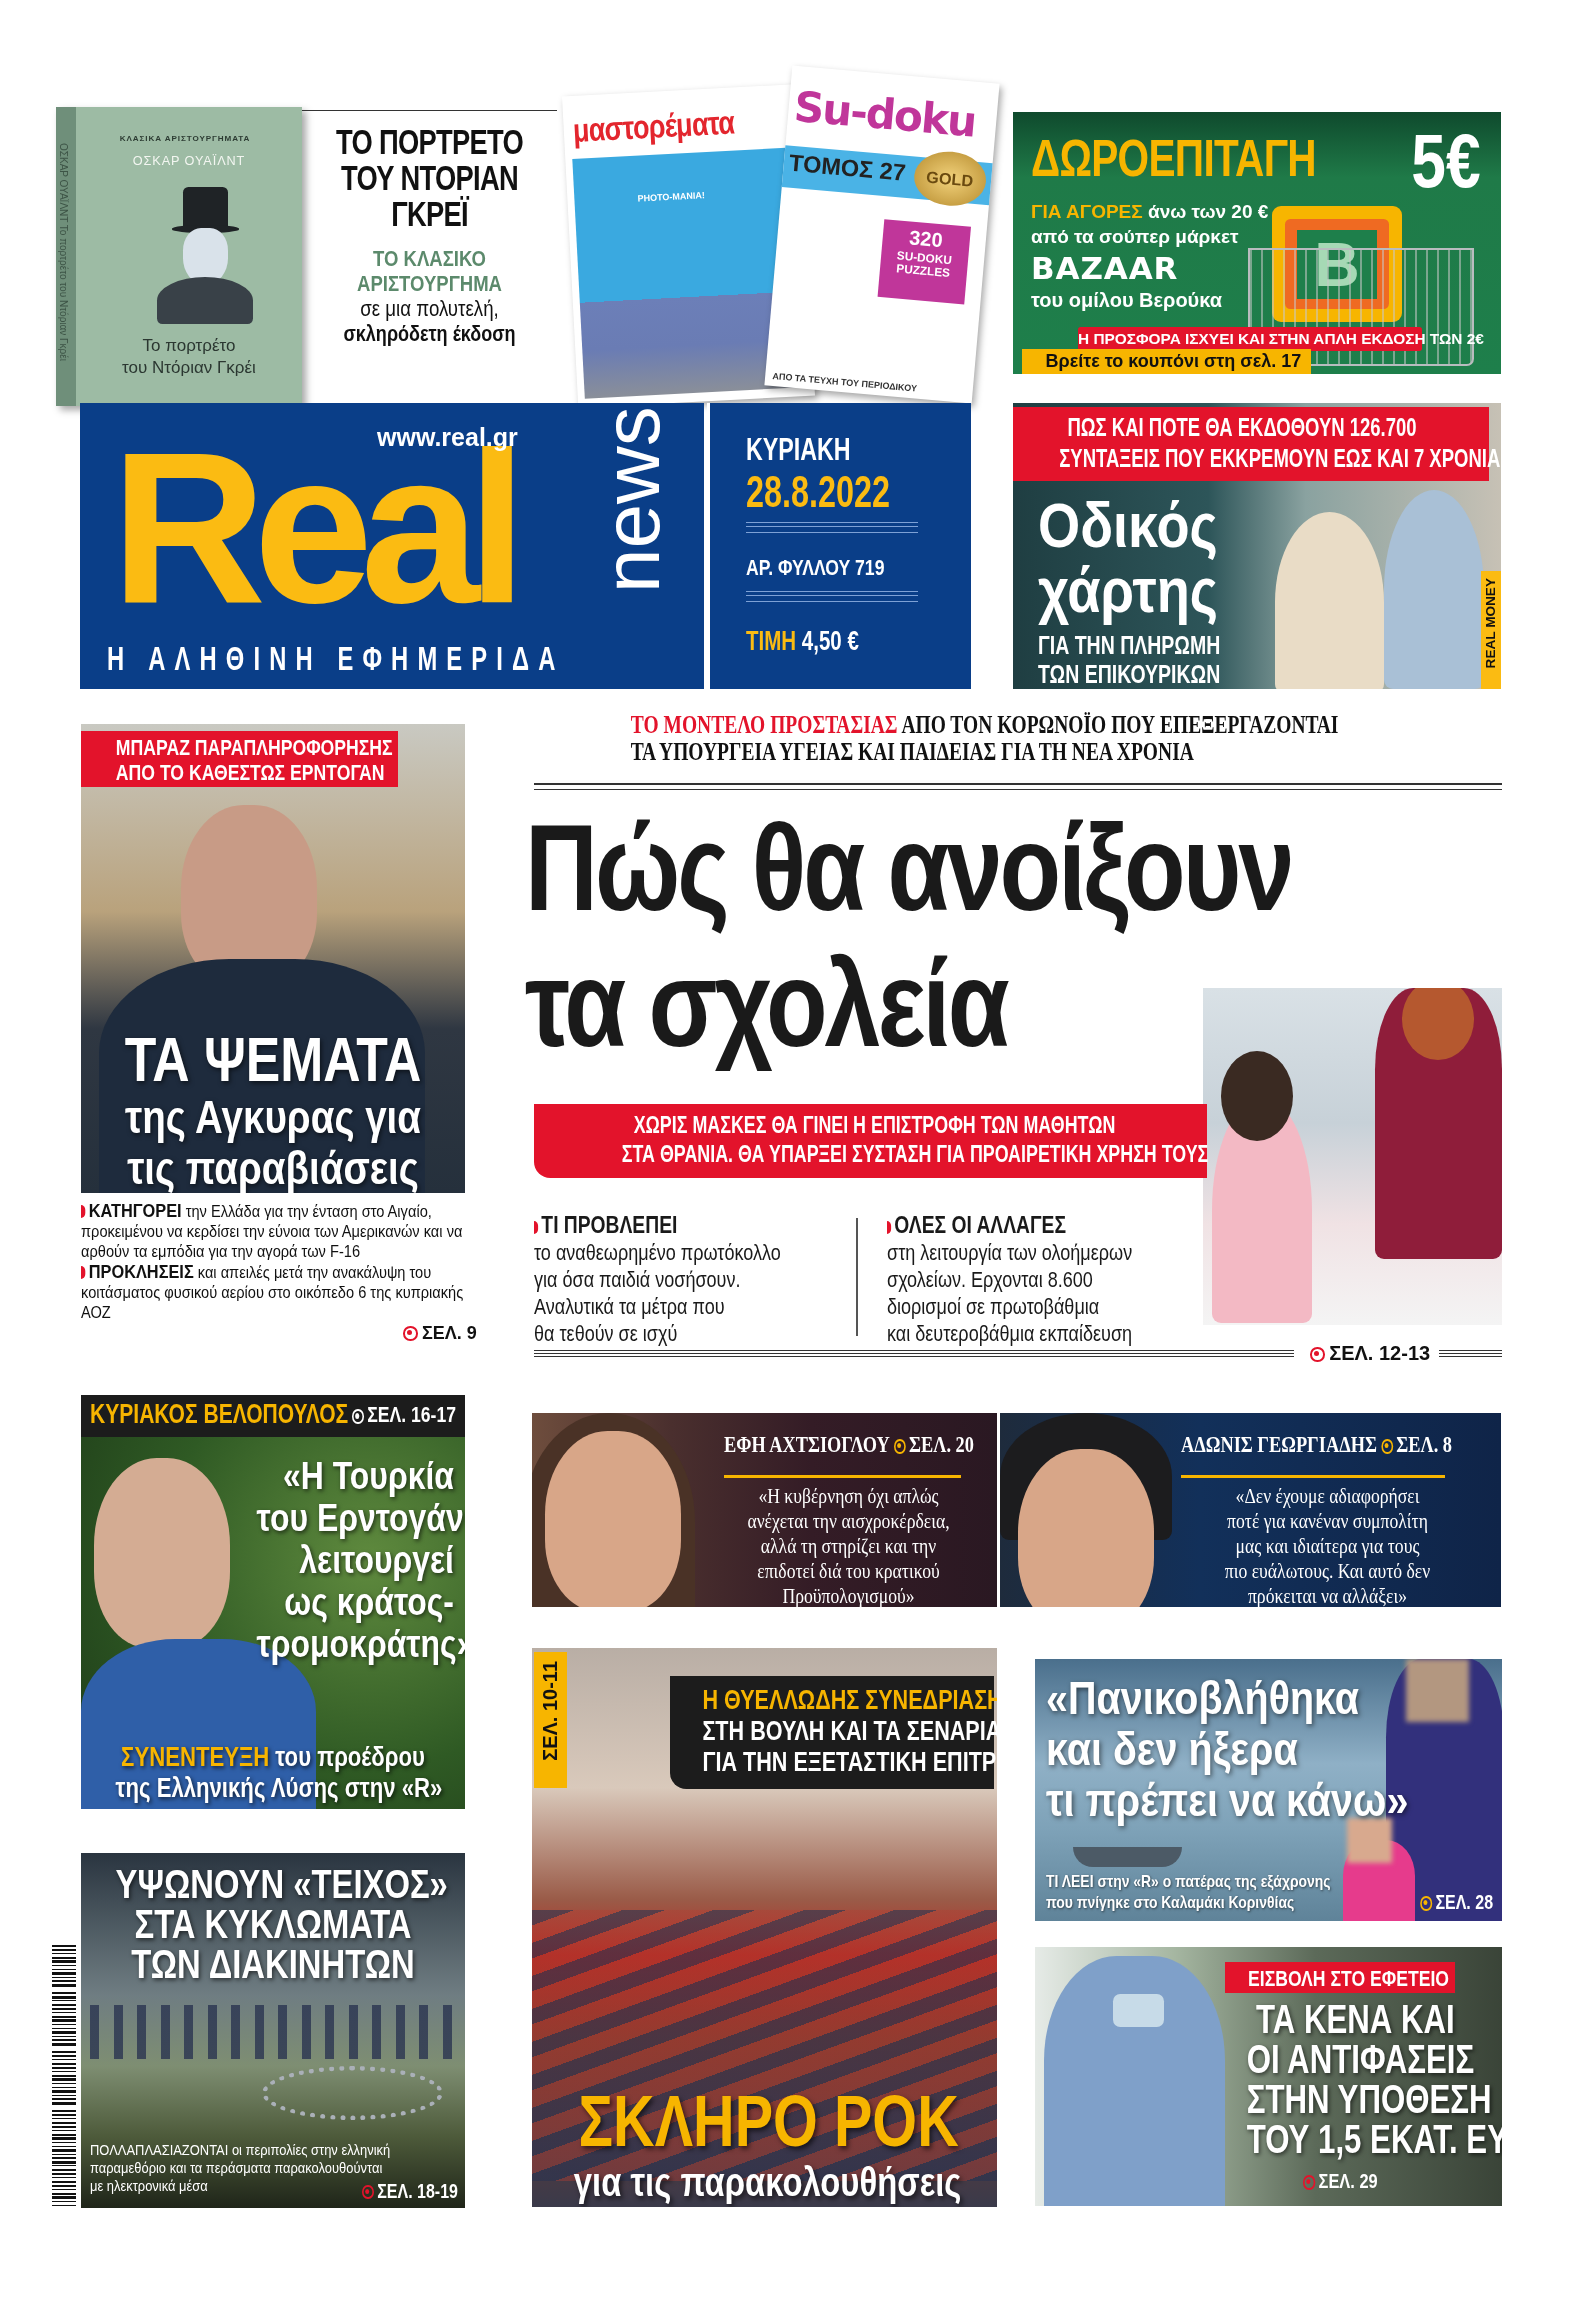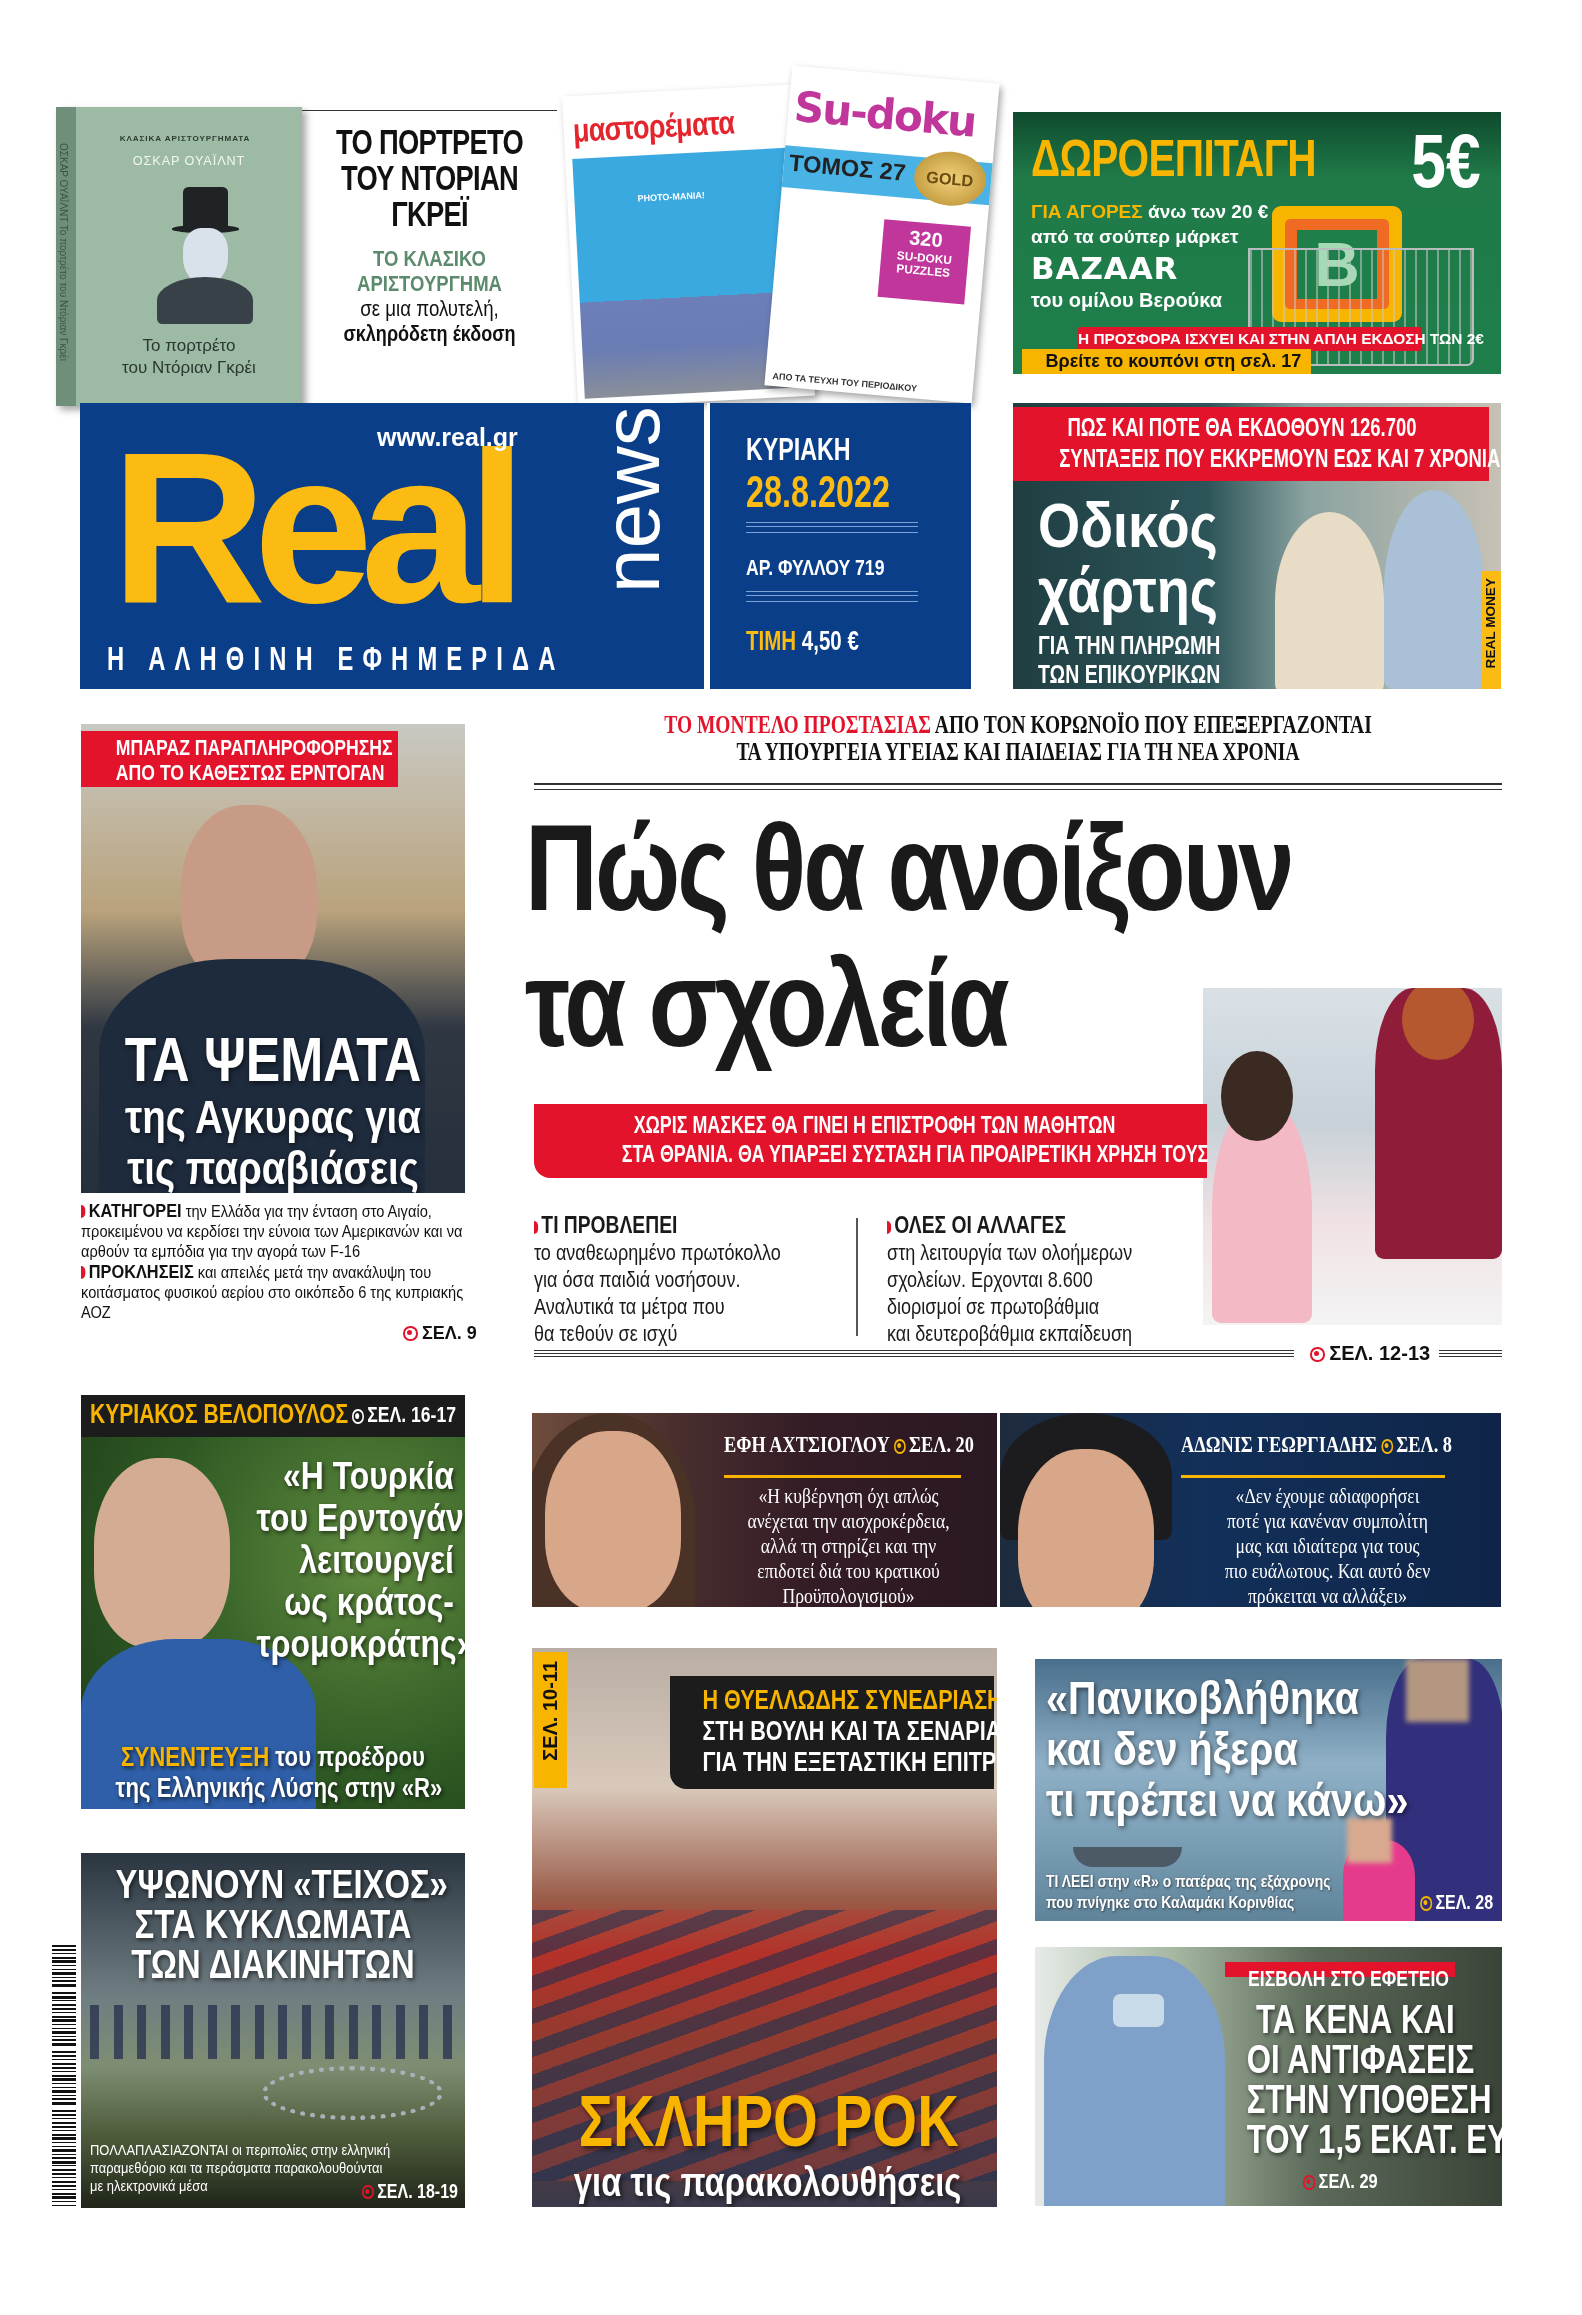--- a/index.html
+++ b/index.html
@@ -120,21 +120,21 @@
   #migrants .h div { transform:scaleX(.82); transform-origin:center top; white-space:nowrap; }
   #migrants .people { position:absolute; left:9px; top:152px; right:9px; height:54px; background:repeating-linear-gradient(90deg,#2a3450 0 9px,transparent 9px 23.5px); opacity:.8; }
   #migrants .wire { position:absolute; left:181px; top:213px; width:181px; height:54px; border-radius:50%; border:5.4px dotted #aab0b8; }
   #migrants .cap { position:absolute; left:9px; top:288px; width:365px; font-size:15.4px; line-height:18px; color:#fff; }
   #migrants .cap div { transform:scaleX(.84); transform-origin:left top; white-space:nowrap; }
   #migrants .ref { position:absolute; right:7.2px; bottom:5.4px; font-size:20px; color:#fff; transform:scaleX(.8); transform-origin:right top; }
 
   #barcode { left: 52px; top: 1945px; width: 23.5px; height: 262px; background: repeating-linear-gradient(180deg,#111 0 1.8px,#fff 1.8px 3.6px,#111 3.6px 6.3px,#fff 6.3px 8.1px,#111 8.1px 9px,#fff 9px 11.8px); }
 
   
-  #kicker { left: 534px; top: 711px; width: 968px; text-align:center; font-family:"Liberation Serif", serif; font-size:24.4px; line-height:27px; font-weight:bold; color:#111; }
+  #kicker { left: 534px; top: 711px; width: 968px; font-family:"Liberation Serif", serif; font-size:24.4px; line-height:27px; font-weight:bold; color:#111; }
   #kicker div { transform:scaleX(.8); transform-origin:center top; white-space:nowrap; }
   #kicker .r { color:#e3132b; }
   #lead-rule { left: 534px; top: 783px; width: 968px; height: 7.2px; border-top: 2.7px solid #333; border-bottom: 1.8px solid #333; }
   #headline { left: 525px; top: 800px; width: 995px; font-size:123px; line-height:136px; font-weight:bold; color:#1a1a1a; letter-spacing:-3.6px; }
   #headline div { transform:scaleX(.82); transform-origin:left top; white-space:nowrap; }
   #school-photo { left: 1203px; top: 988px; width: 299px; height: 337px; background: linear-gradient(180deg,#d9e1e6 0%,#c7d1d8 40%,#f0e2e4 70%,#f4f4f4 100%); overflow:hidden; }
   #school-photo .girl { position:absolute; left:9px; top:109px; width:100px; height:226px; background:#f3b9c4; border-radius:50% 50% 9px 9px; }
   #school-photo .girlhead { position:absolute; left:18px; top:63px; width:72px; height:90px; background:#3a2a22; border-radius:50%; }
   #school-photo .teacher { position:absolute; left:172px; top:0; width:127px; height:271px; background:#8f1d3a; border-radius:30% 30% 9px 9px; }
   #school-photo .tthead { position:absolute; left:199px; top:-9px; width:72px; height:81px; background:#b5582f; border-radius:50%; }
@@ -185,21 +185,21 @@
   #drowning .kid { position:absolute; left:308px; top:181px; width:72px; height:90px; background:#e63b8c; border-radius:40% 40% 0 0; }
   #drowning .kidhead { position:absolute; left:312px; top:159px; width:45px; height:45px; background:#d8a98e; filter:blur(2.7px); }
   #drowning .cap { position:absolute; left:11px; top:212px; font-size:17px; line-height:21px; font-weight:bold; color:#fff; text-shadow:0.9px 0.9px 2.7px rgba(0,0,0,.6); }
   #drowning .cap div { transform:scaleX(.82); transform-origin:left top; white-space:nowrap; }
   #drowning .ref { position:absolute; right:9px; bottom:7.2px; font-size:20px; color:#fff; transform:scaleX(.8); transform-origin:right top; }
 
   
   #court { left: 1035px; top: 1947px; width: 467px; height: 259px; background: linear-gradient(90deg,#e6ebe7 0%,#a5b6a1 30%,#5c6a59 60%,#3a4438 100%); overflow:hidden; }
   #court .man { position:absolute; left:9px; top:9px; width:181px; height:262px; background:#7fa0c9; border-radius:40% 40% 0 0; }
   #court .mask { position:absolute; left:78px; top:47px; width:51px; height:33px; background:#c7dbe8; border-radius:7.2px; }
-  #court .tag { position:absolute; left:190px; top:14.5px; width:230px; height:15px; font-size:22px; line-height:33px; color:#fff; font-weight:bold; text-align:center; }
+  #court .tag { position:absolute; left:190px; top:14.5px; width:230px; height:31px; font-size:22px; line-height:33px; color:#fff; font-weight:bold; text-align:center; }
   #court .tag div { transform:scaleX(.8); transform-origin:center top; white-space:nowrap; }
   #court .h { position:absolute; left:181px; right:7.2px; top:52px; font-size:40px; line-height:40px; font-weight:bold; color:#fff; text-align:center; text-shadow:1.8px 1.8px 5.4px rgba(0,0,0,.6); }
   #court .h div { transform:scaleX(.78); transform-origin:center top; white-space:nowrap; }
   #court .ref { position:absolute; left:268px; top:223px; font-size:20px; color:#fff; transform:scaleX(.82); transform-origin:left top; }
 </style>
 </head>
 <body>
 
 <div id="book-cover" class="abs">
   <div class="spine-txt">ΟΣΚΑΡ ΟΥΑΪΛΝΤ   Το πορτρέτο του Ντόριαν Γκρέι</div>

